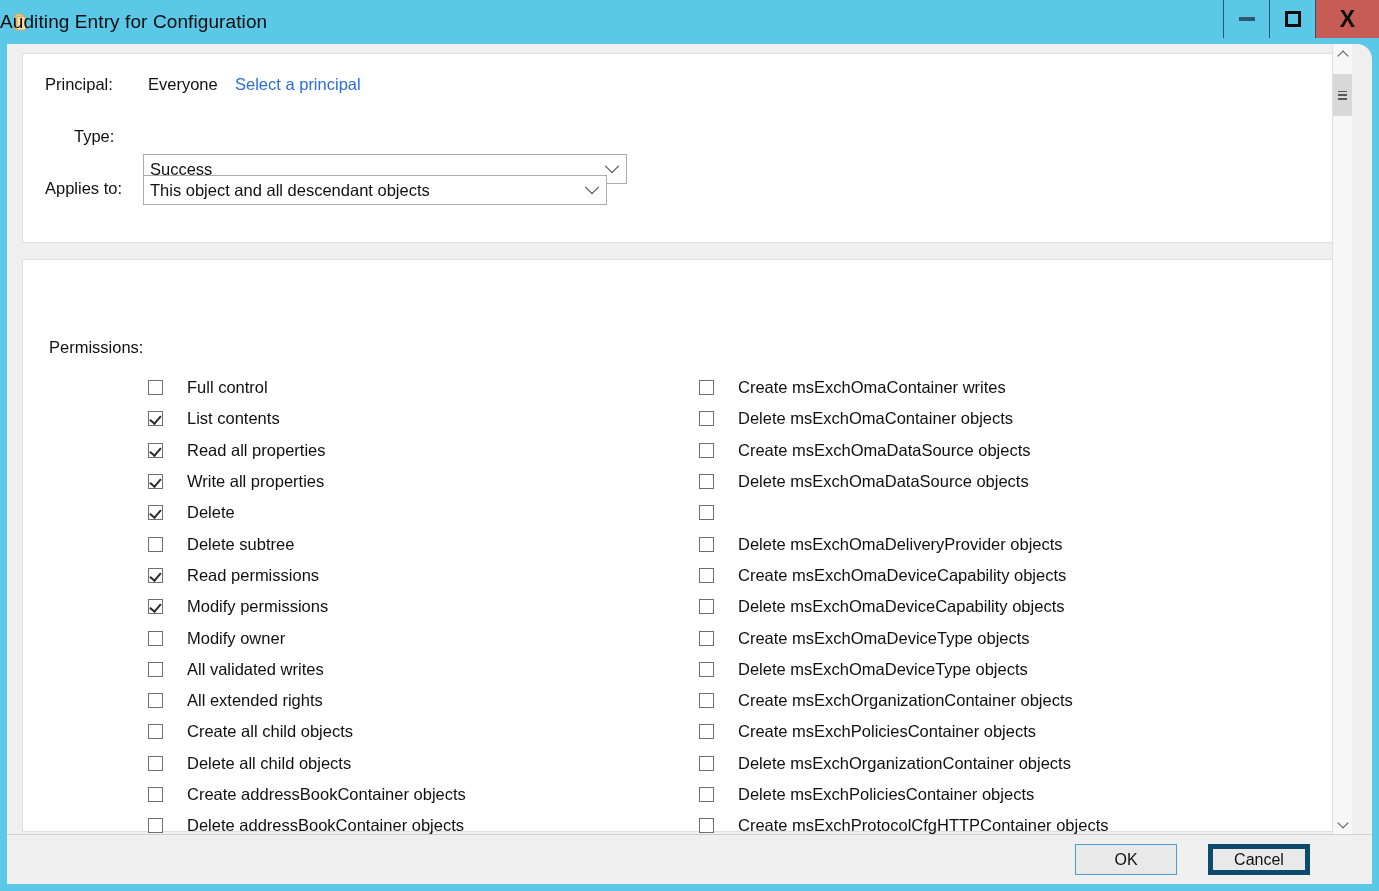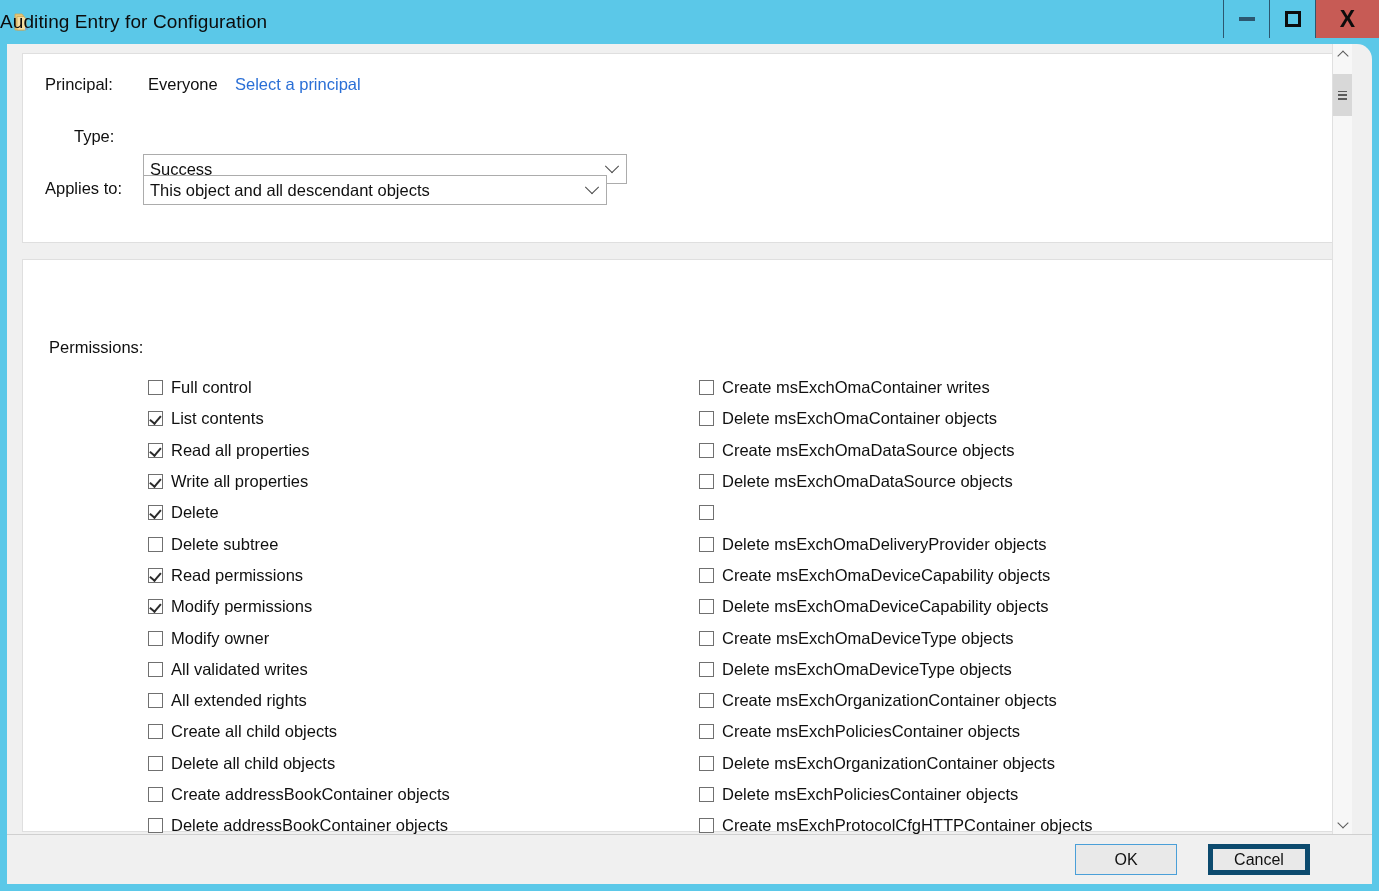--- a/index.html
+++ b/index.html
@@ -200,20 +200,21 @@
     top: 112px;
   }
   #perm-col-left  { left: 125px; width: 540px; }
   #perm-col-right { left: 676px; width: 620px; }
 
   .perm-item {
     display: flex;
     align-items: center;
     height: 31.3px;
     cursor: pointer;
+    gap: 16px;
   }
   .cb {
     width: 15px;
     height: 15px;
     min-width: 15px;
     border: 1px solid #707070;
     background: #ffffff;
     box-sizing: border-box;
     position: relative;
     margin-right: 8px;

